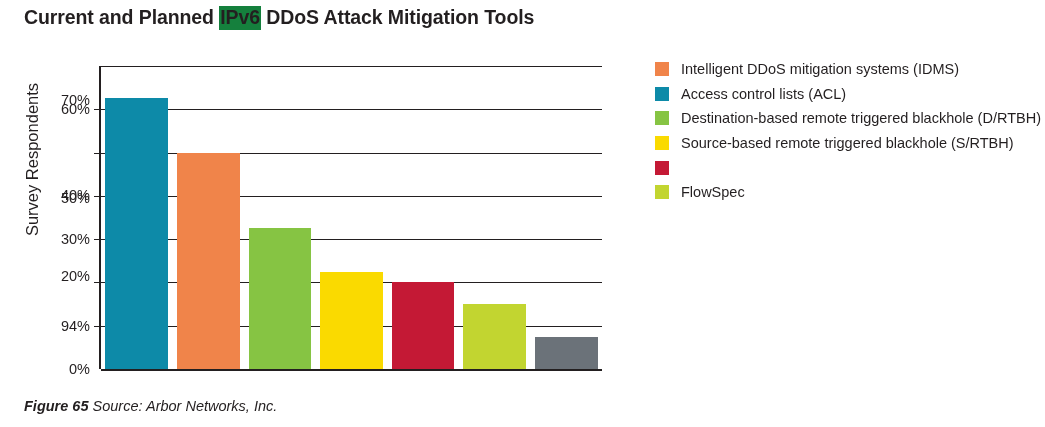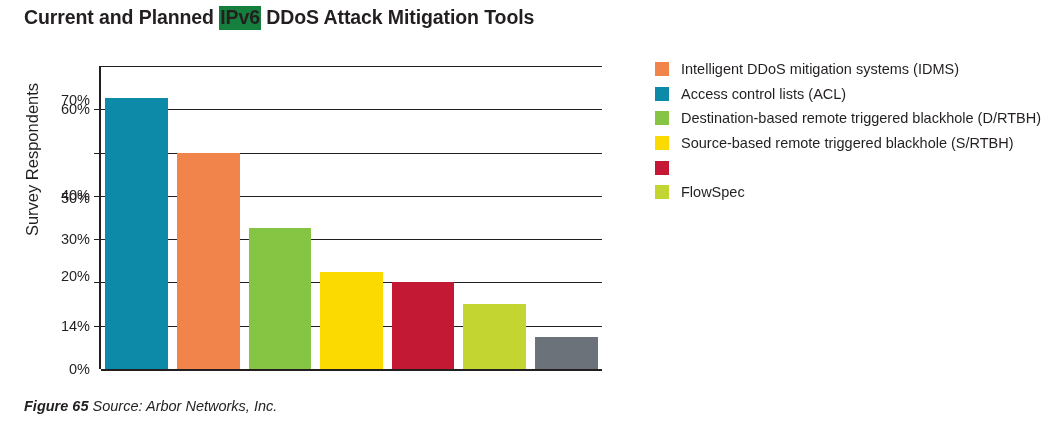--- a/index.html
+++ b/index.html
@@ -146,21 +146,21 @@
 </style>
 </head>
 <body>
 
 <div id="chart-title"><span>Current and Planned </span><span class="hl">IPv6</span><span> DDoS Attack Mitigation Tools</span></div>
 
 <div id="plot-wrap">
   <div id="y-axis-title">Survey Respondents</div>
   <div id="y-tick-labels">
       <div class="y-tick-label" style="top: 303px;">0%</div>
-      <div class="y-tick-label" style="top: 259.714px;">14%</div>
+      <div class="y-tick-label" style="top: 259.714px;">94%</div>
       <div class="y-tick-label" style="top: 210px;">20%</div>
       <div class="y-tick-label" style="top: 173.143px; text-align: right;">30%</div>
       <div class="y-tick-label" style="top: 129px;">40%</div>
       <div class="y-tick-label" style="top: 92px; margin-top: 40px;">50%</div>
       <div class="y-tick-label" style="top: 43.2857px;">60%</div>
       <div class="y-tick-label" style="top: 4px; margin-top: 30px;">70%</div>
     </div>
   <div id="plot">
     <div id="gridlines">
         <div class="gridline axis-bottom" style="top: 303px;"></div>

